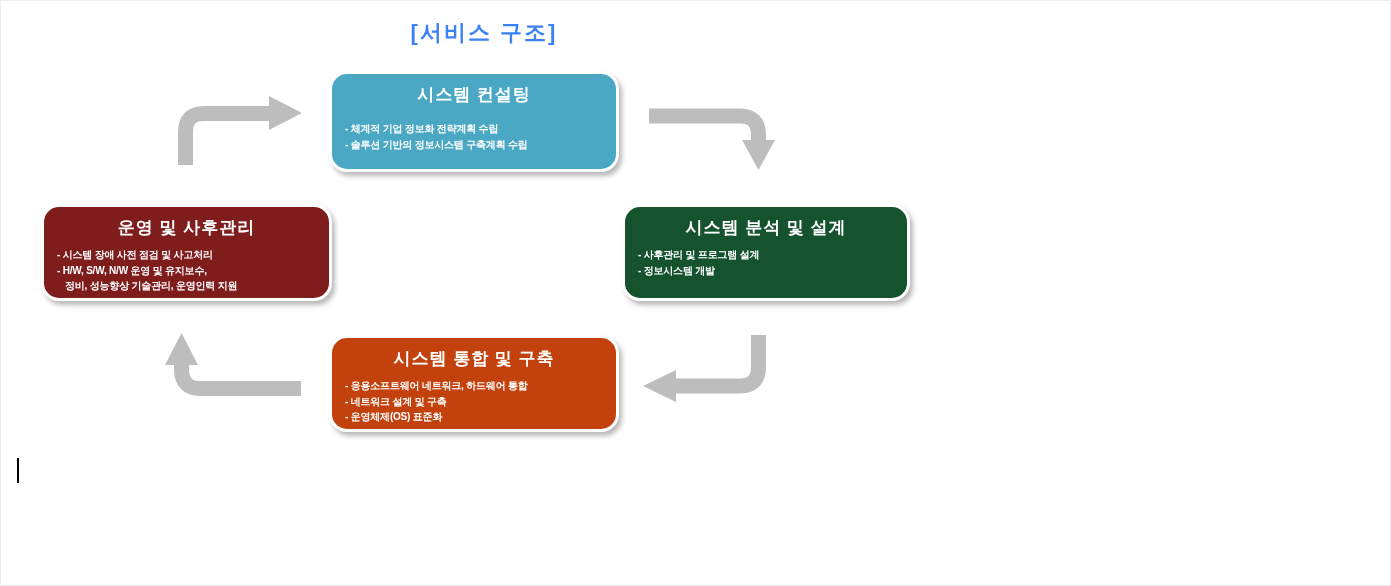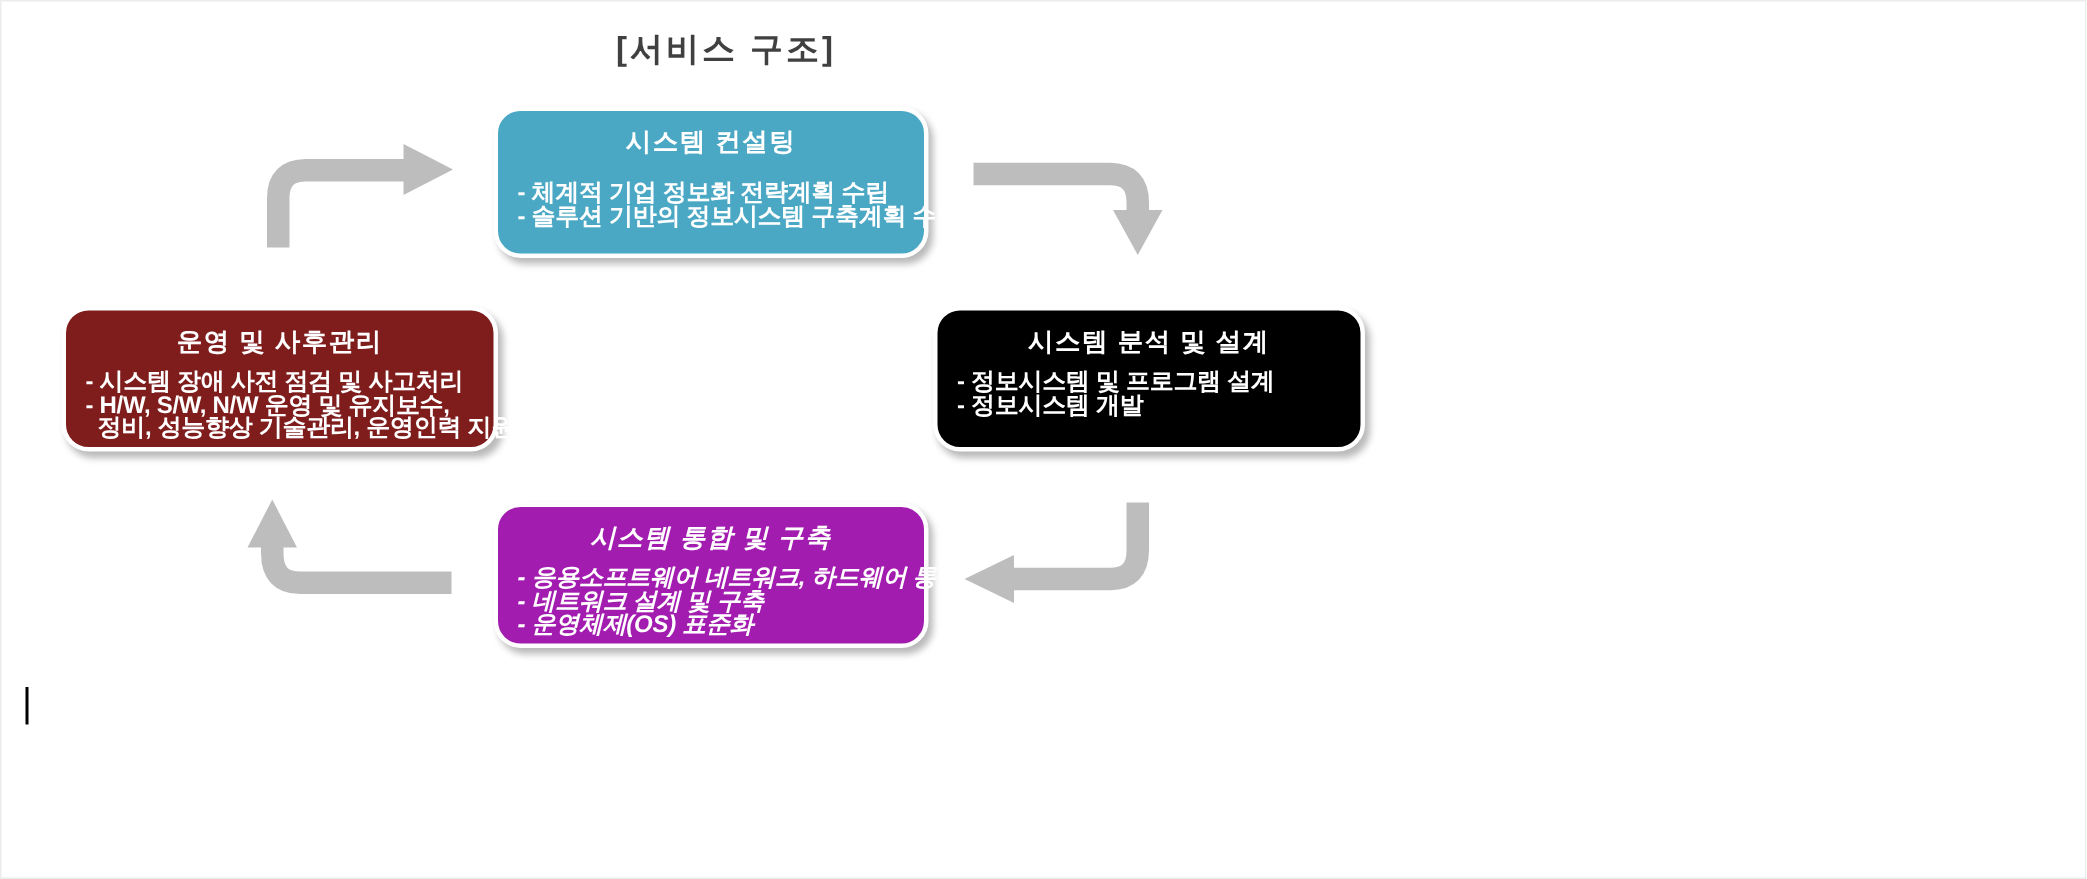--- a/index.html
+++ b/index.html
@@ -18,21 +18,21 @@
     overflow: hidden;
   }
   .diagram-title {
     position: absolute;
     left: 328px;
     top: 17px;
     width: 310px;
     text-align: center;
     font-size: 22px;
     font-weight: bold;
-    color: #404040;
+    color: #3b82f6;
     letter-spacing: 2px;
   }
   .arrows {
     position: absolute;
     left: 0;
     top: 0;
     pointer-events: none;
   }
   .node {
     position: absolute;
@@ -48,21 +48,21 @@
   .node-operation   { left: 40px;  top: 203px; width: 291px; height: 97px; }
   .node-title {
     text-align: center;
     font-weight: bold;
     font-size: 17px;
     padding-top: 9px;
     letter-spacing: 1px;
   }
   .node-lines {
     font-weight: bold;
-    font-size: 16px;
+    font-size: 10px;
     line-height: 15.5px;
     padding-left: 13px;
     padding-right: 4px;
     margin-top: 8px;
     white-space: nowrap;
   }
   .node-consulting .node-lines { margin-top: 15px; }
   .node-line { letter-spacing: -0.2px; }
   .node-line.cont { padding-left: 8px; }
   .caret {
@@ -101,29 +101,29 @@
   </svg>
 
   <div class="node node-consulting" style="background-color: rgb(75, 168, 196);">
     <div class="node-title">시스템 컨설팅</div>
     <div class="node-lines">
       <div class="node-line">- 체계적 기업 정보화 전략계획 수립</div>
       <div class="node-line">- 솔루션 기반의 정보시스템 구축계획 수립</div>
     </div>
   </div>
 
-  <div class="node node-analysis" style="background-color: #000000;">
+  <div class="node node-analysis" style="background-color: #14532d;">
     <div class="node-title">시스템 분석 및 설계</div>
     <div class="node-lines">
-      <div class="node-line">- 정보시스템 및 프로그램 설계</div>
+      <div class="node-line">- 사후관리 및 프로그램 설계</div>
       <div class="node-line">- 정보시스템 개발</div>
     </div>
   </div>
 
-  <div class="node node-integration" style="background-color: #a21caf; font-style: italic;">
+  <div class="node node-integration" style="background-color: #c2410c;">
     <div class="node-title">시스템 통합 및 구축</div>
     <div class="node-lines">
       <div class="node-line">- 응용소프트웨어 네트워크, 하드웨어 통합</div>
       <div class="node-line">- 네트워크 설계 및 구축</div>
       <div class="node-line">- 운영체제(OS) 표준화</div>
     </div>
   </div>
 
   <div class="node node-operation" style="background-color: #7f1d1d;">
     <div class="node-title">운영 및 사후관리</div>

